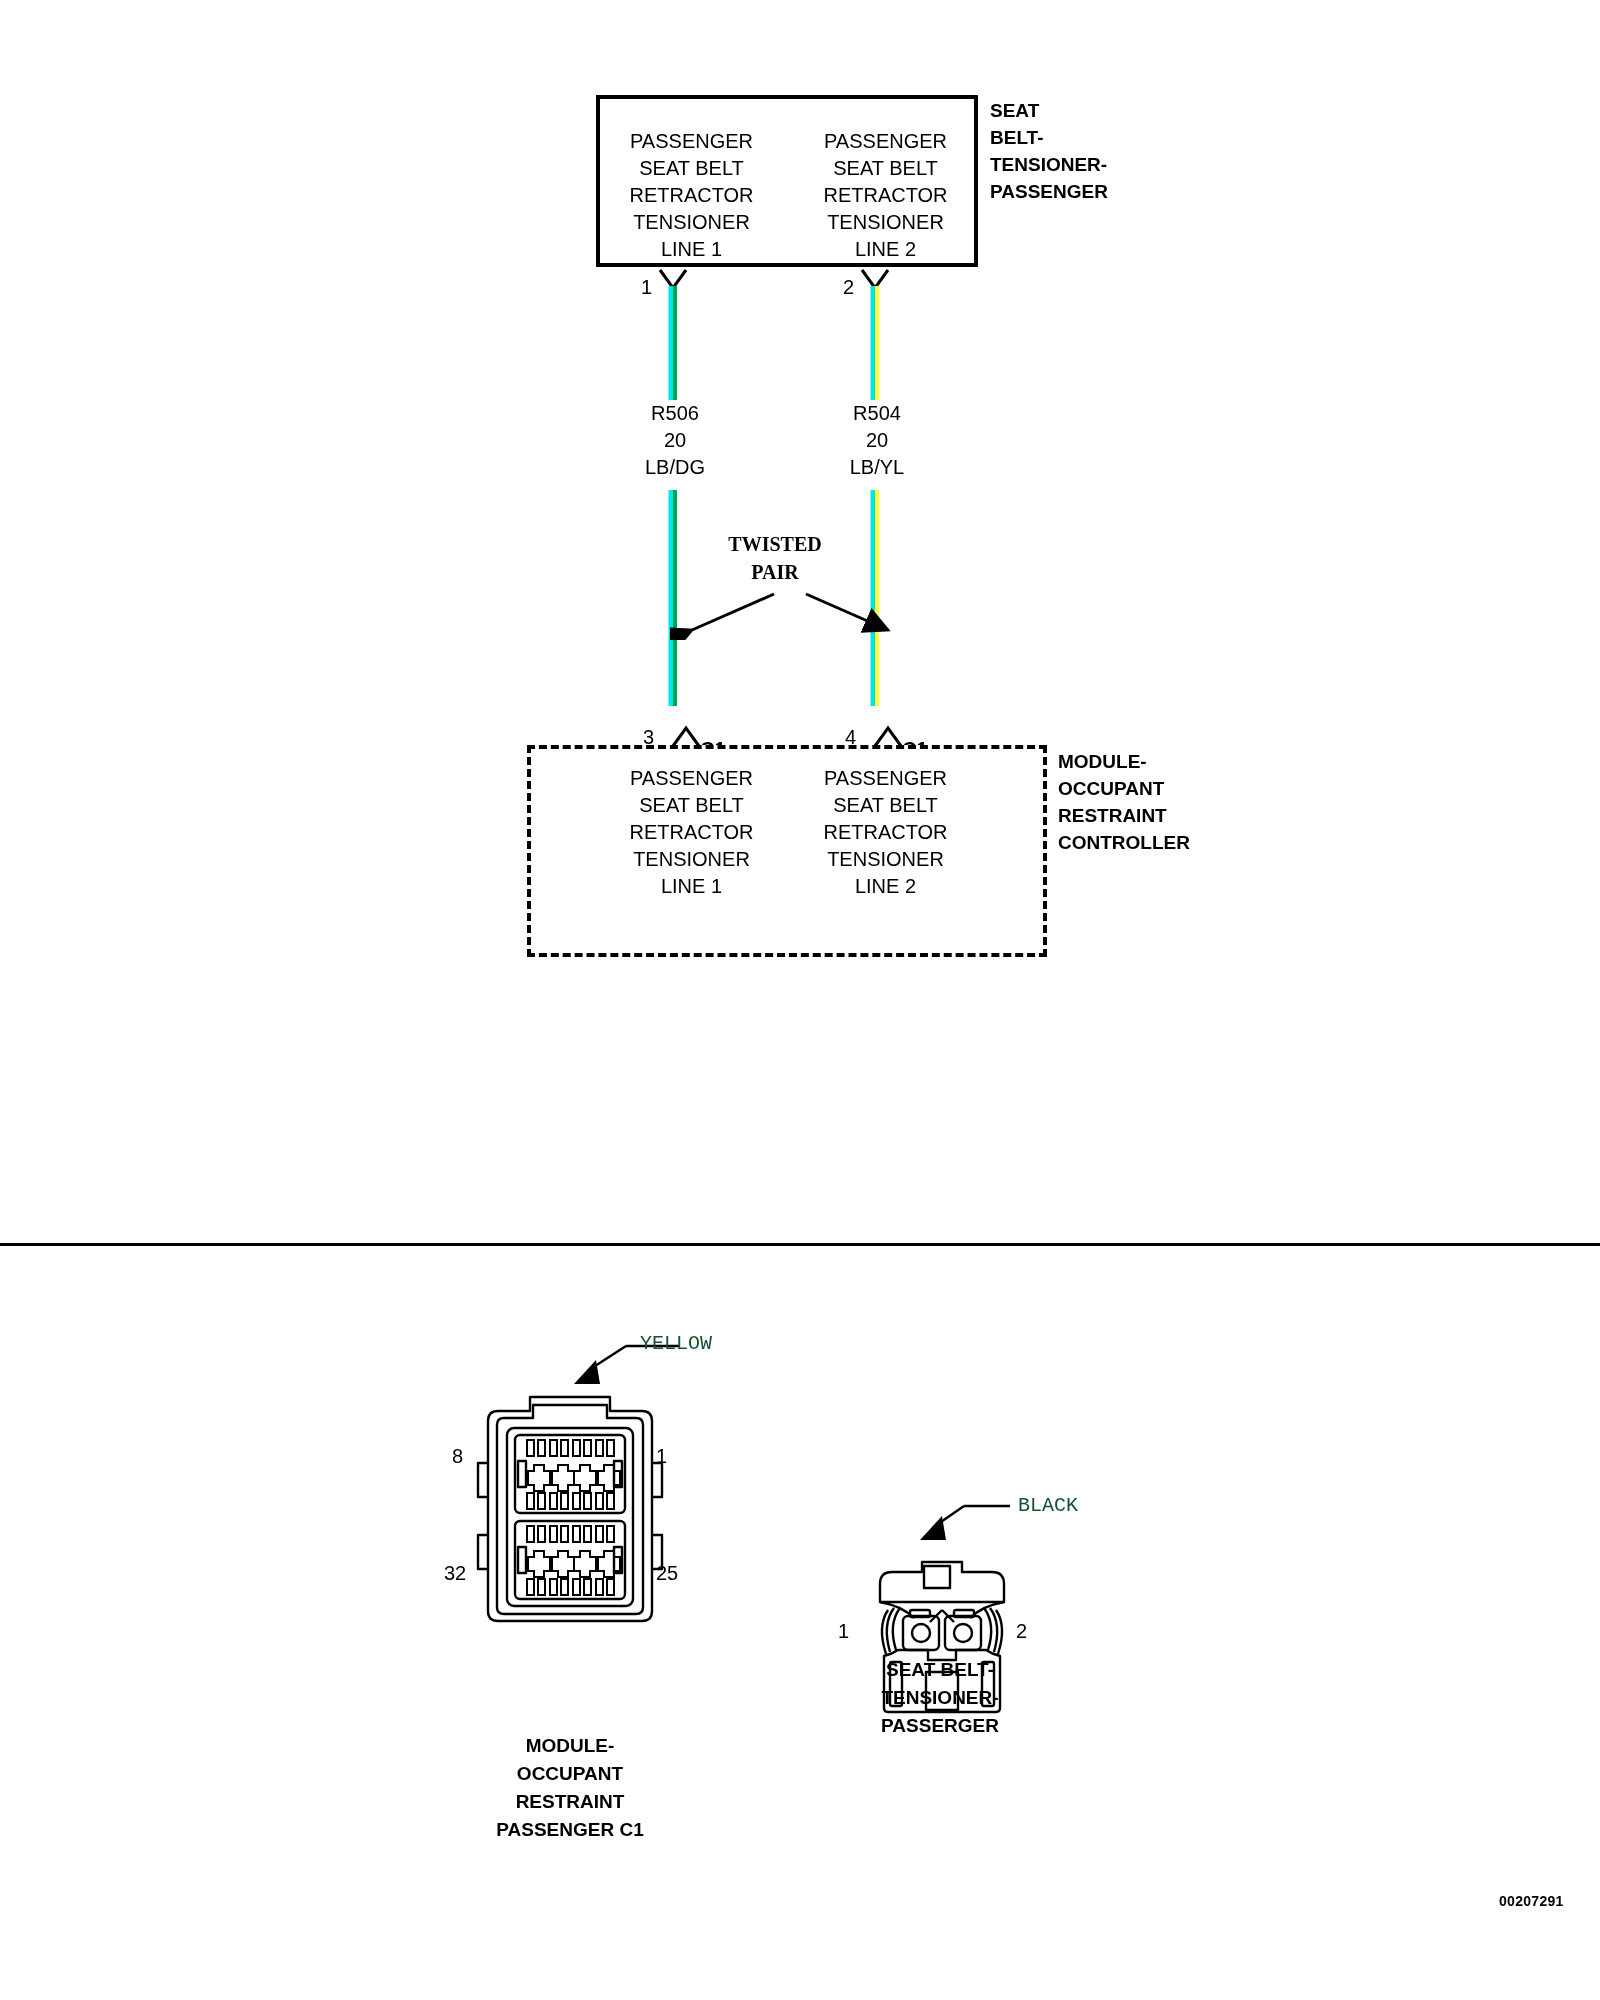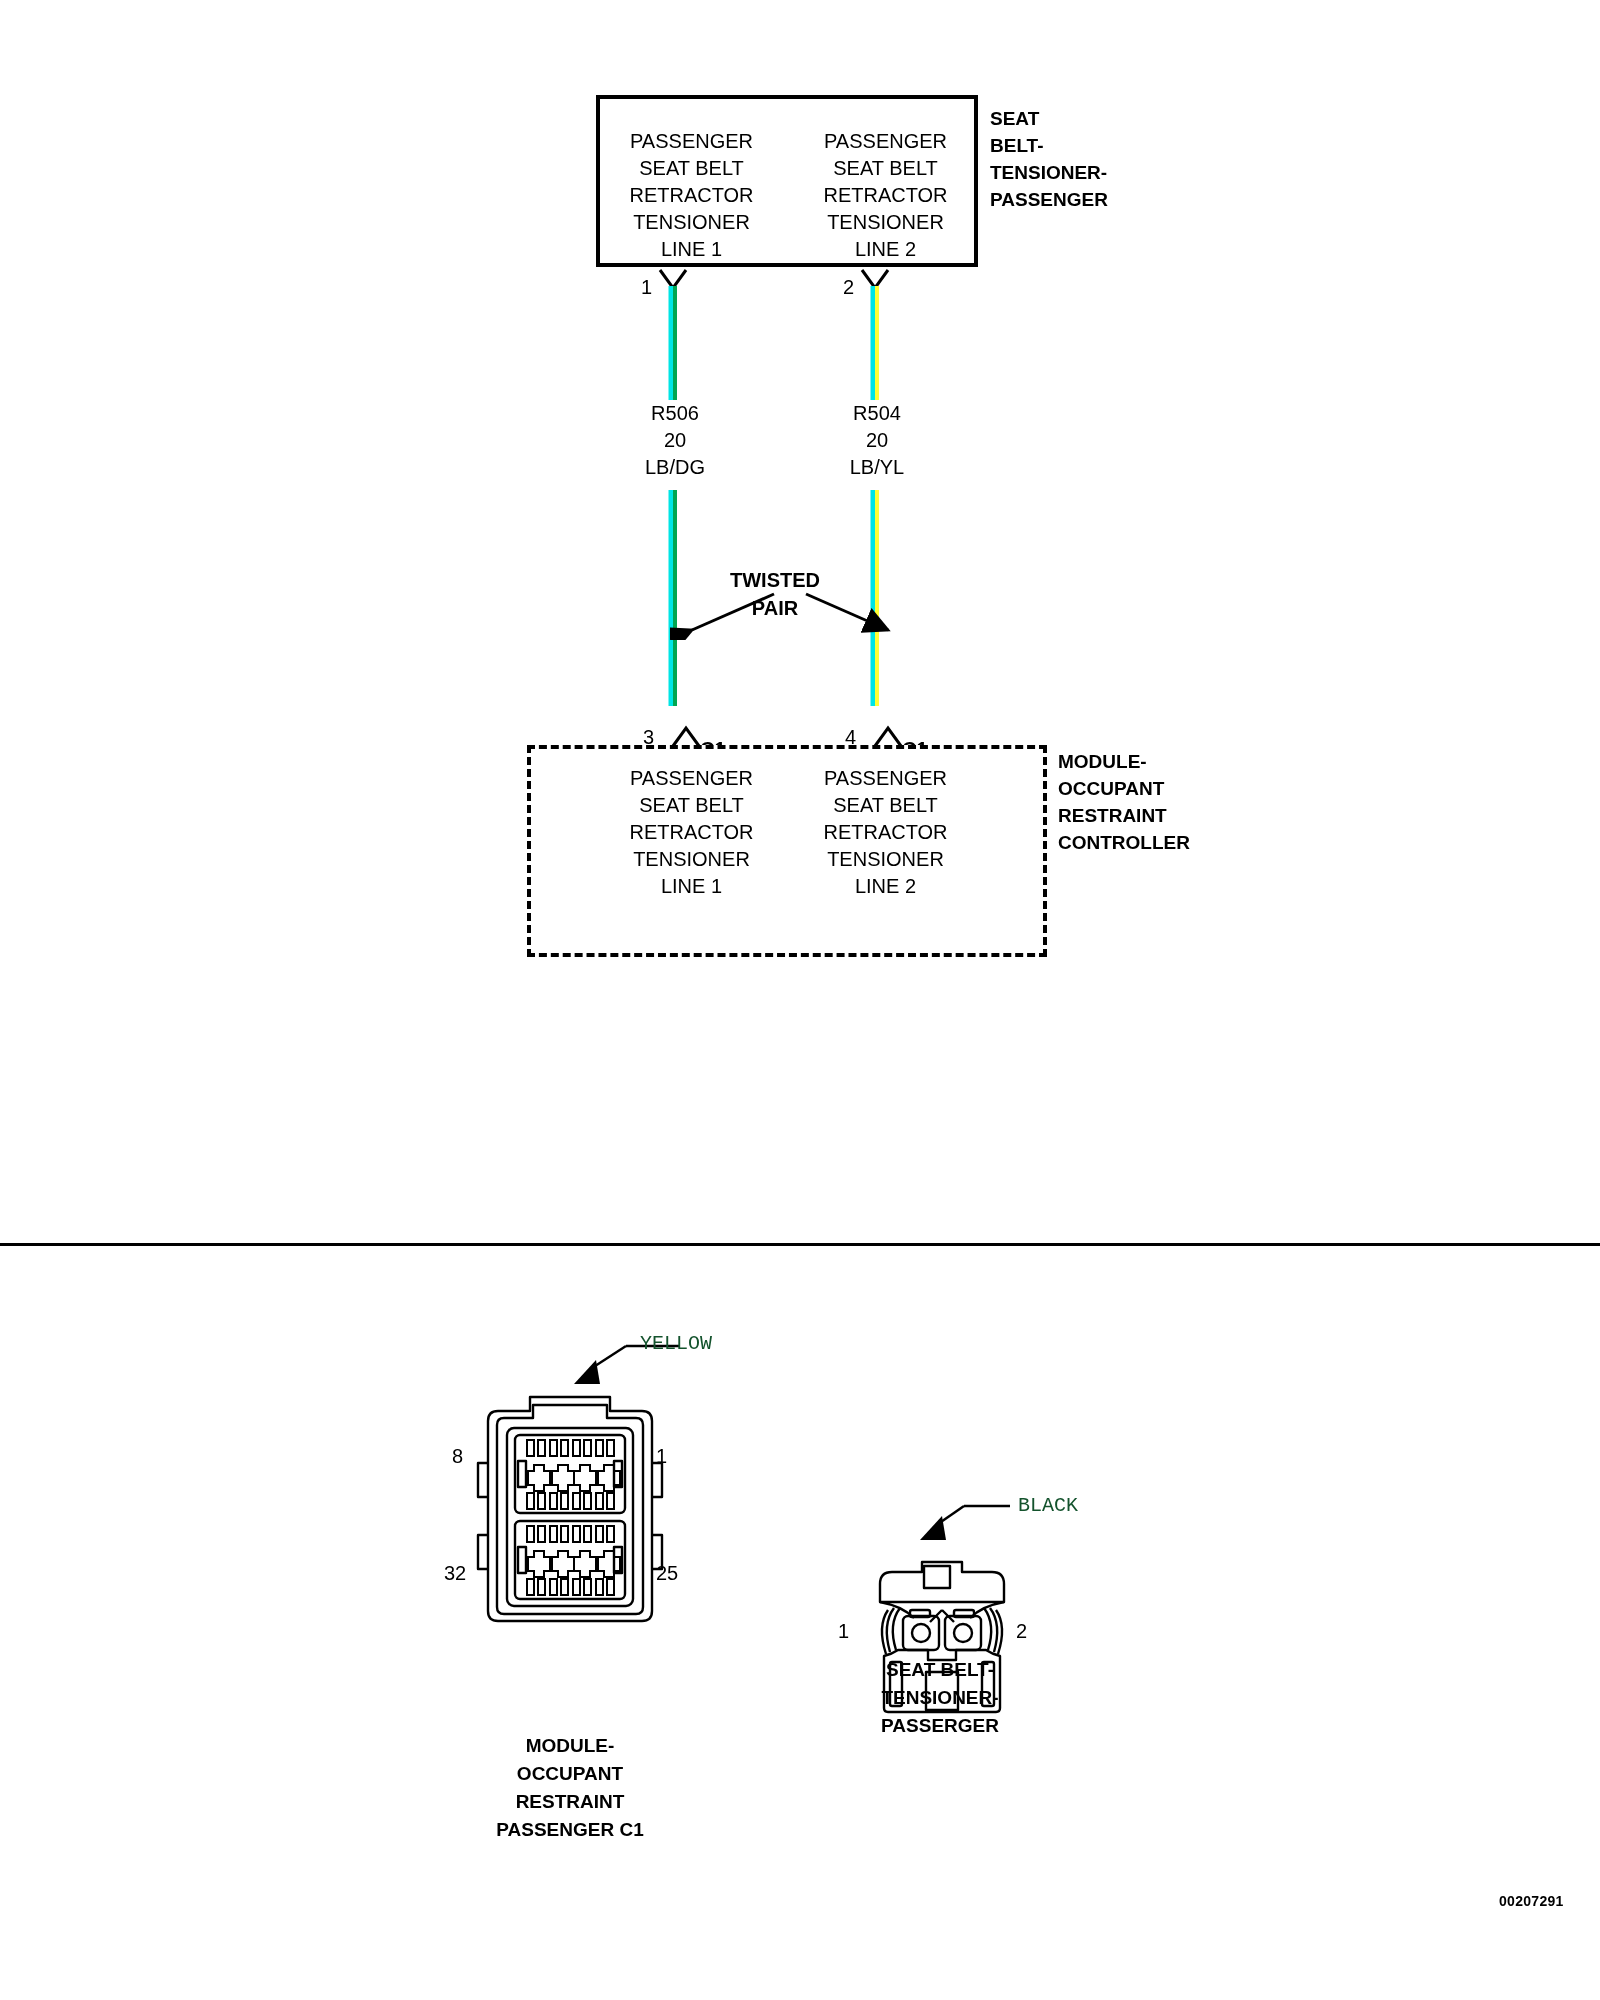--- a/index.html
+++ b/index.html
@@ -136,21 +136,21 @@
   </div>
 
   <div class="comp-col" style="left:790px; top:128px; width:191px;">
     <div>PASSENGER</div>
     <div>SEAT BELT</div>
     <div>RETRACTOR</div>
     <div>TENSIONER</div>
     <div>LINE 2</div>
   </div>
 
-  <div class="comp-title" style="left:990px; top:105px;">
+  <div class="comp-title" style="left:990px; top:97px;">
     <div>SEAT</div>
     <div>BELT-</div>
     <div>TENSIONER-</div>
     <div>PASSENGER</div>
   </div>
 
   <svg class="abs" style="left:640px; top:268px;" width="80" height="440" viewBox="0 0 80 440">
 
     <path d="M 20 2 L 33 20 L 46 2" fill="none" stroke="#000" stroke-width="3"></path>
 
@@ -175,21 +175,21 @@
     <div>LB/DG</div>
   </div>
 
   <div class="abs" style="left:822px; top:400px; width:110px; height:90px; background:#fff;"></div>
   <div class="wire-label" style="left:814px; top:400px; width:126px;">
     <div>R504</div>
     <div>20</div>
     <div>LB/YL</div>
   </div>
 
-  <div class="tp-label" style="left:700px; top:566px; width:150px;">
+  <div class="tp-label" style="left:700px; top:530px; width:150px;font-family:Liberation Serif, serif;">
     <div>TWISTED</div>
     <div>PAIR</div>
   </div>
 
   <svg class="abs" style="left:670px; top:590px;" width="110" height="50" viewBox="0 0 110 50">
     <defs>
       <marker id="tpArrowL" markerWidth="9" markerHeight="9" refX="1" refY="4.5" orient="auto">
         <path d="M 9 0 L 0 4.5 L 9 9 z" fill="#000"></path>
       </marker>
     </defs>

